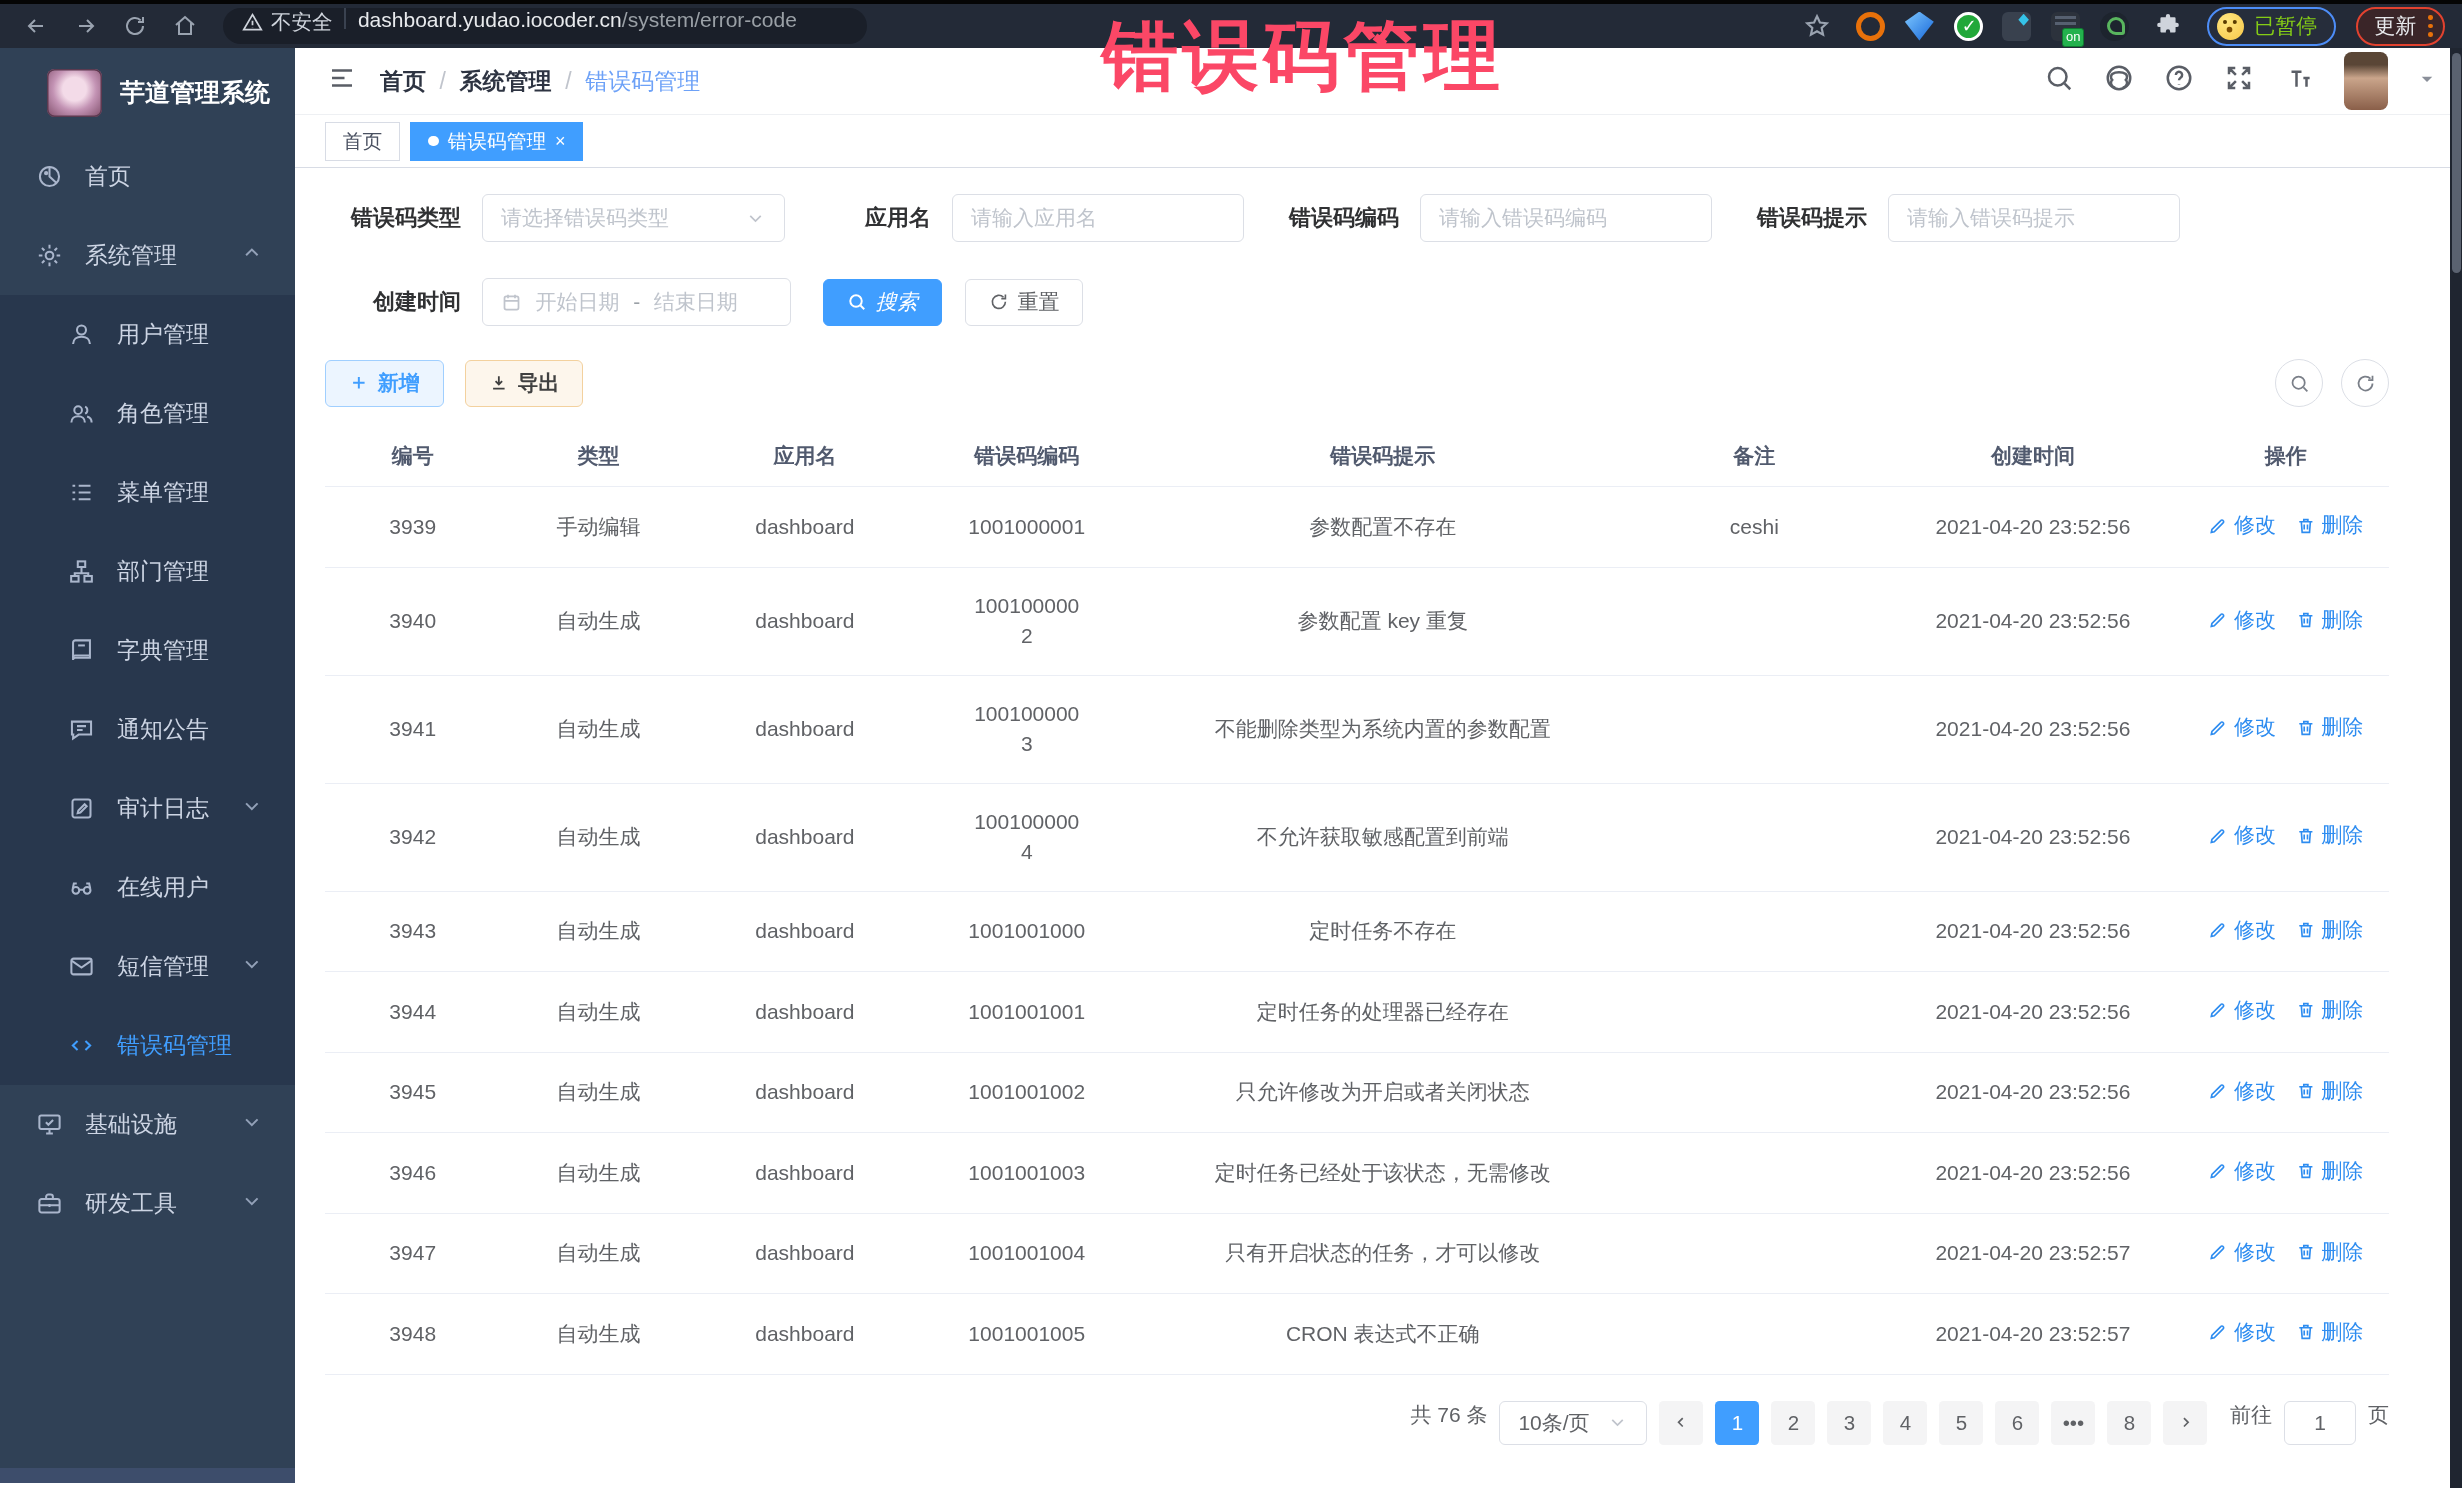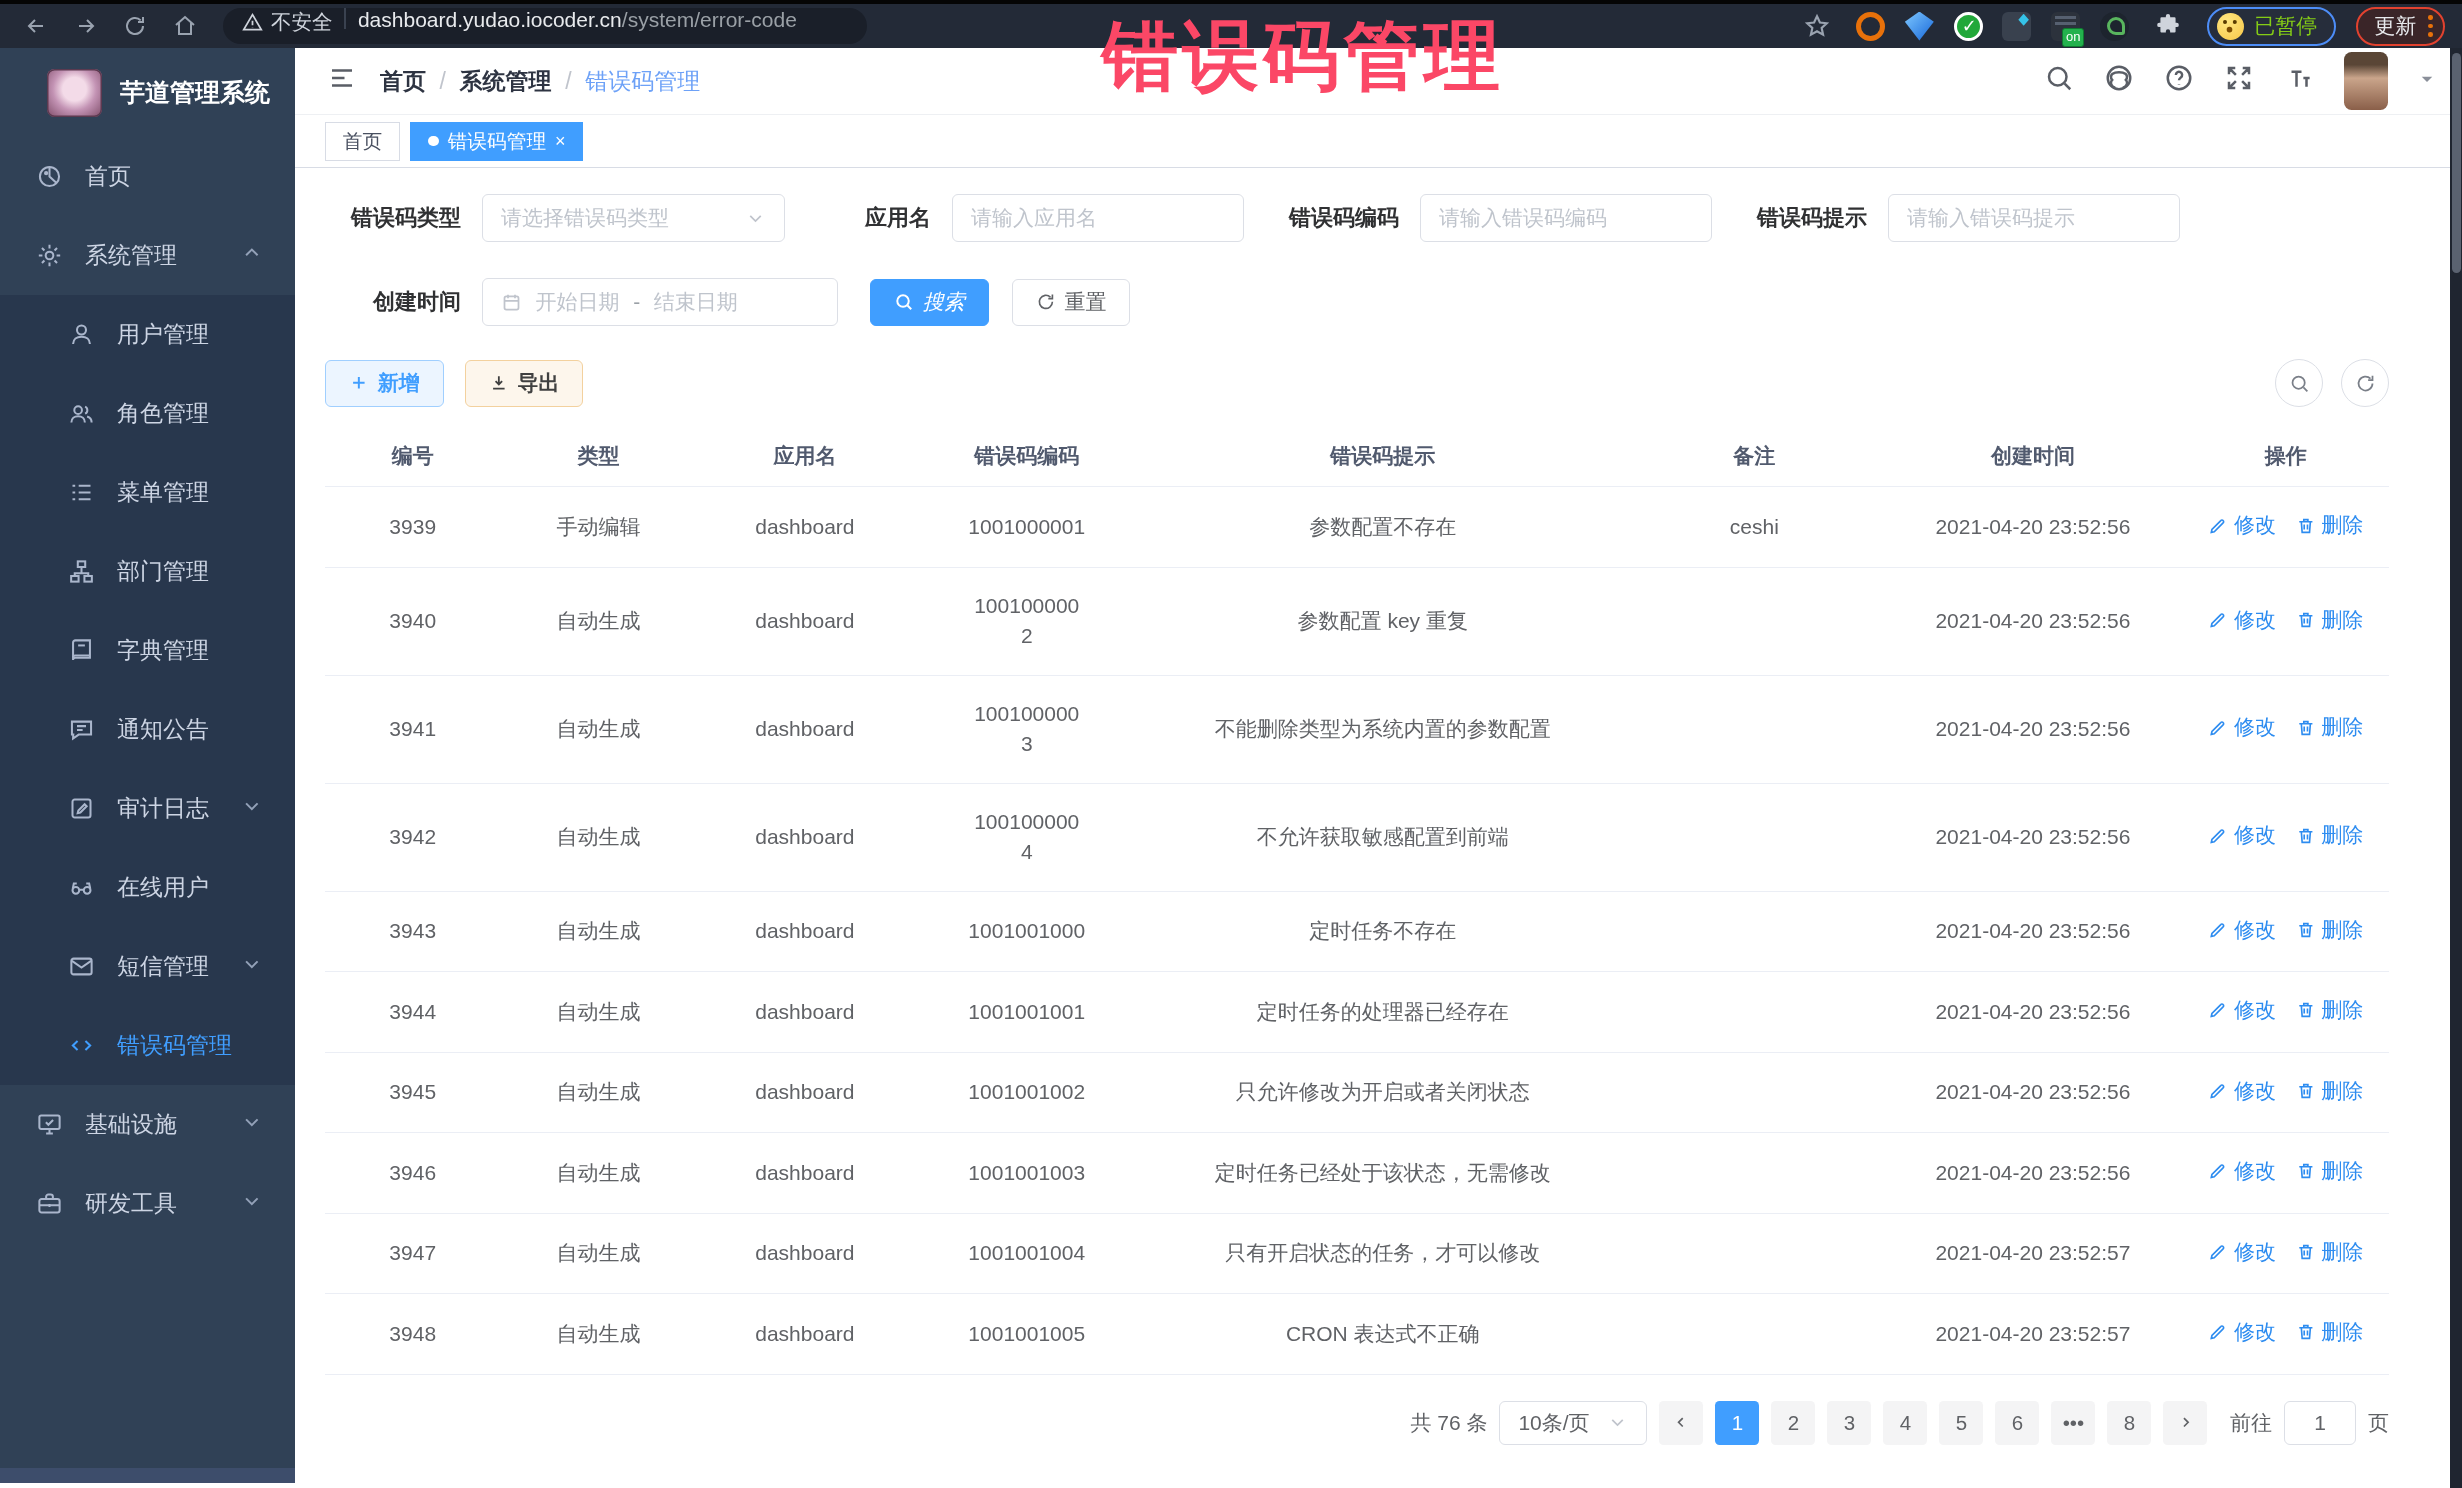--- a/index.html
+++ b/index.html
@@ -83,21 +83,21 @@
 
   
   .content { flex:1 1 auto; padding:26px 73px 0 30px; position:relative; }
   .filter-row { display:flex; align-items:center; margin-bottom:36px; }
   .f-label { font-weight:600; color:#303133; font-size:22px; white-space:nowrap; }
   .ctrl { height:48px; border:0.8px solid #dcdfe6; border-radius:6px; background:#fff; display:flex; align-items:center; padding:0 18px; color:#bfc4cc; font-size:21px; }
   .ctrl .ph { color:#bfc4cc; white-space:nowrap; }
   .ctrl svg { width:21px; height:21px; color:#c0c4cc; }
   .sel { width:303px; justify-content:space-between; }
   .inp { width:292px; }
-  .daterange { width:356px; gap:13.6px; }
+  .daterange { width:309px; gap:13.6px; }
   .daterange .dash { color:#9aa0a6; }
   .btn { height:47px; border-radius:6px; display:inline-flex; align-items:center; justify-content:center; gap:9px; font-size:21px; cursor:pointer; border:0.8px solid #dcdfe6; background:#fff; color:#606266; padding:0 23px; }
   .btn svg { width:19.7px; height:19.7px; }
   .btn-primary { background:#409eff; border-color:#409eff; color:#fff; }
   .btn-add { background:#ecf5ff; border-color:#a0cfff; color:#409eff; }
   .btn-export { background:#fdf6ec; border-color:#f3d19e; color:#404040; }
   .toolbar-row { display:flex; align-items:center; margin-bottom:19.7px;font-weight:bold; }
   .circle-btns { margin-left:auto; display:flex; gap:18px; }
   .circle-btn { width:48px; height:48px; border-radius:50%; border:0.8px solid #dcdfe6; background:#fff; display:flex; align-items:center; justify-content:center; color:#7a7f88; cursor:pointer; }
   .circle-btn svg { width:21px; height:21px; }
@@ -105,21 +105,21 @@
   
   table { width:100%; border-collapse:collapse; table-layout:fixed; }
   th { font-weight:700; color:#515a6e; font-size:21px; padding:15px 7.6px 16.7px; text-align:center; border-bottom:1.5px solid #ebeef5; }
   td { font-size:21px; color:#606266; padding:23px 7.6px; text-align:center; border-bottom:1.5px solid #ebeef5; line-height:1.45; }
   td.code-cell span { white-space:pre-line; display:inline-block; }
   .op-link { color:#2d8cf0; display:inline-flex; align-items:center; gap:6px; cursor:pointer; }
   .op-link + .op-link { margin-left:19.7px; }
   .op-link svg { width:19.7px; height:19.7px; }
 
   
-  .pagination { display:flex; align-items:center; justify-content:flex-end; gap:12px; margin-top:26px; font-size:21px; color:#606266; }
+  .pagination { display:flex; justify-content:flex-end; gap:12px; margin-top:26px; font-size:21px; color:#606266; }
   .page-size { width:148px; height:44px; }
   .pg-btn { min-width:44px; height:44px; border-radius:4.5px; background:#f4f4f5; display:flex; align-items:center; justify-content:center; color:#606266; cursor:pointer; font-size:20.5px; padding:0 6px; }
   .pg-btn.active { background:#409eff; color:#fff; }
   .pg-btn svg { width:16.7px; height:16.7px; }
   .goto-input { width:72px; height:44px; justify-content:center; color:#606266; }
 
   
   .scrollbar { position:absolute; right:0; top:48px; bottom:0; width:12px; background:#1f2530; z-index:6; }
   .scrollbar .thumb { position:absolute; top:4.5px; left:1.5px; width:9px; height:220px; border-radius:4.5px; background:#5a6270; }
 </style>

